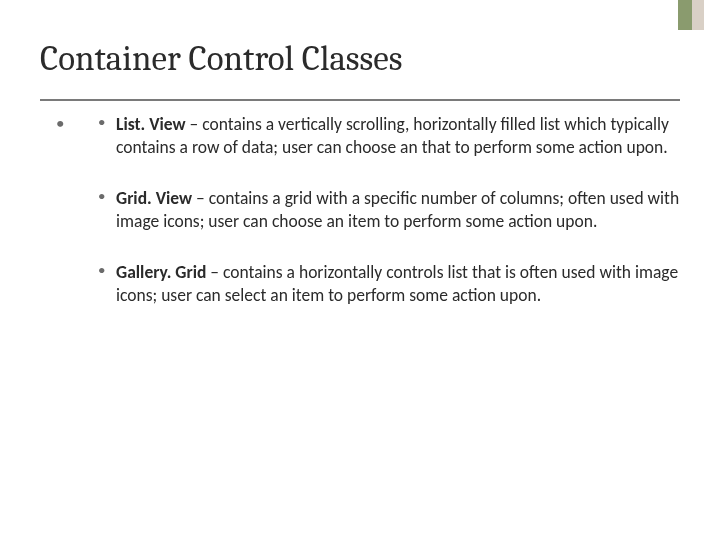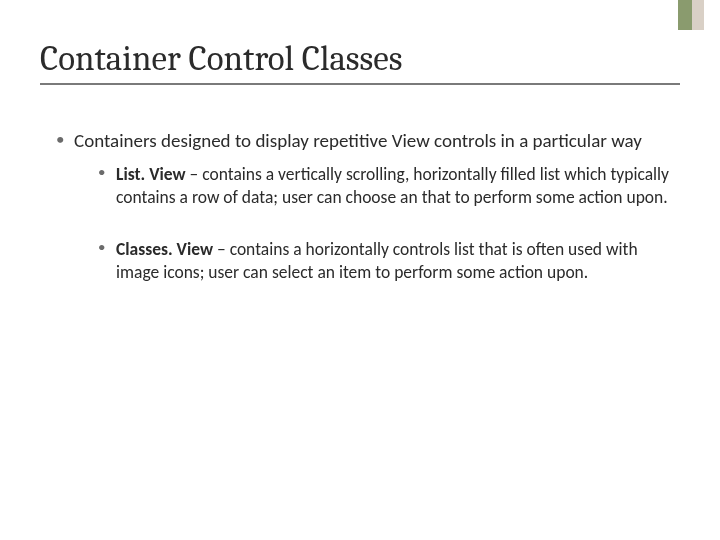--- a/index.html
+++ b/index.html
@@ -27,22 +27,22 @@
     .band-right {
       width: 12px;
       height: 100%;
       background: #d9d0c6;
     }
     .content {
       padding: 38px 40px 30px 40px;
     }
     .title-wrap {
       border-bottom: 2px solid #7a7a7a;
-      padding-bottom: 4px;
-      margin-bottom: 44px;
+      padding-bottom: 20px;
+      margin-bottom: 12px;
     }
     .title {
       font-family: Cambria, Georgia, 'Times New Roman', serif;
       font-size: 35px;
       font-weight: 400;
       color: #2b2b2b;
       letter-spacing: 0px;
     }
     .main-list {
       list-style: none;
@@ -96,24 +96,26 @@
   <div class="band-right"></div>
 </div>
 
 <div class="content">
   <div class="title-wrap">
     <h1 class="title">Container Control Classes</h1>
   </div>
 
   <ul class="main-list">
     <li>
-      <span>Containers designed to display repetitive View controls in a particular way</span>
       <ul class="sub-list">
         <li>
           <span class="term">List. View</span><span> – contains a vertically scrolling, horizontally filled list which typically contains a row of data;  user can choose an that to perform some action upon.</span>
         </li>
         <li>
-          <span class="term">Classes. View</span><span> – contains a horizontally controls list that is often used with image icons;  user can select an item to perform some action upon.</span>
+          <span class="term">Grid. View</span><span> – contains a grid with a specific number of columns; often used with image icons; user can choose an item to perform some action upon.</span>
+        </li>
+        <li>
+          <span class="term">Gallery. Grid</span><span> – contains a horizontally controls list that is often used with image icons;  user can select an item to perform some action upon.</span>
         </li>
       </ul>
     </li>
   </ul>
 </div>
 
 </body></html>

